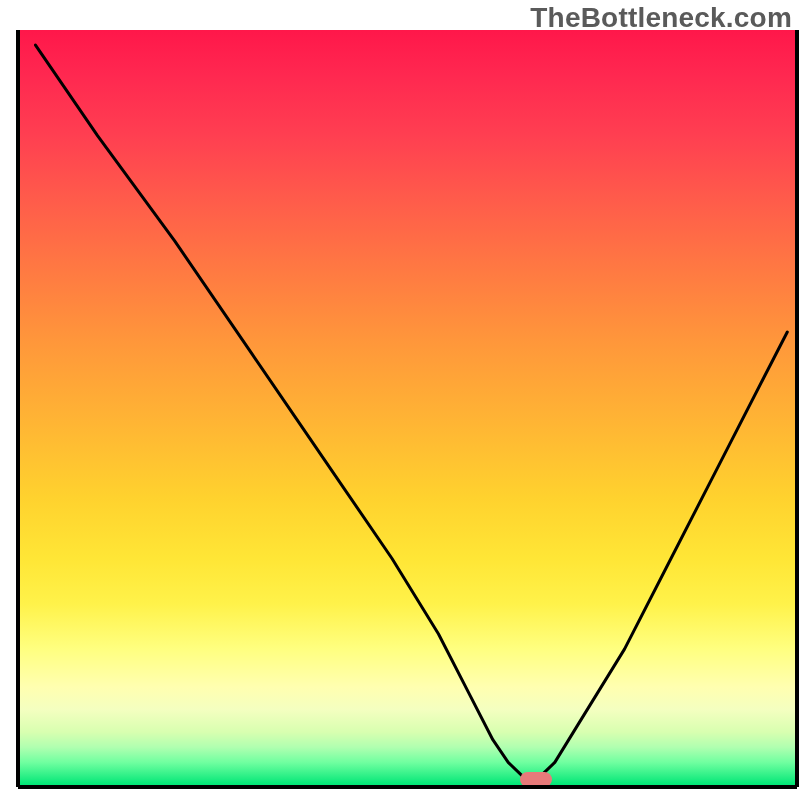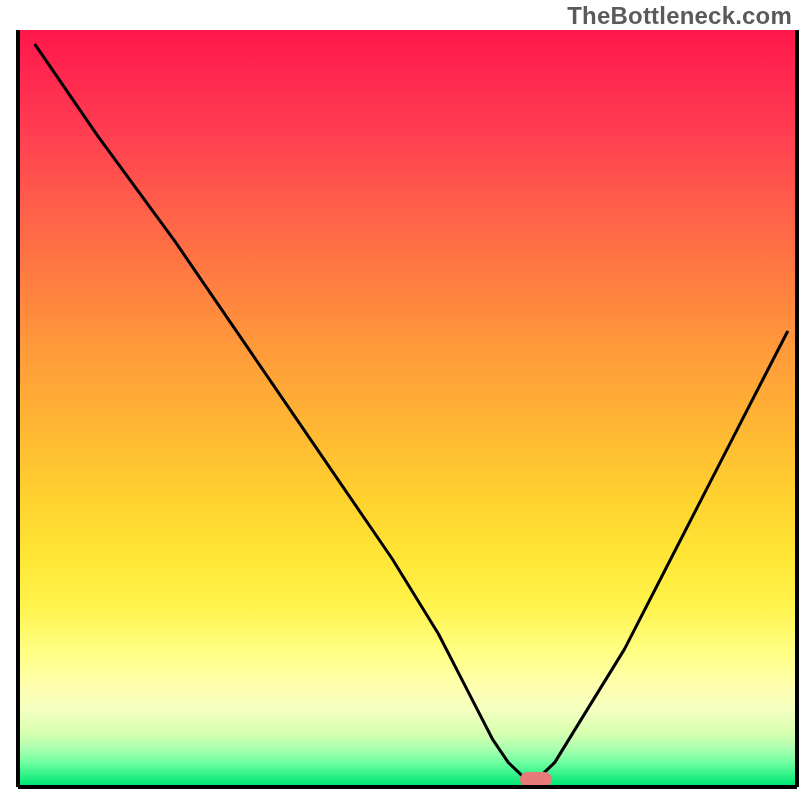--- a/index.html
+++ b/index.html
@@ -14,21 +14,21 @@
   .frame {
     position: relative;
     width: 800px;
     height: 800px;
     box-sizing: border-box;
   }
   .watermark {
     position: absolute;
     top: 2px;
     right: 8px;
-    font-size: 24px;
+    font-size: 28px;
     font-weight: 600;
     color: #5a5a5a;
     letter-spacing: 0.2px;
     z-index: 20;
   }
   svg.plot {
     position: absolute;
     left: 0;
     top: 0;
     width: 800px;

